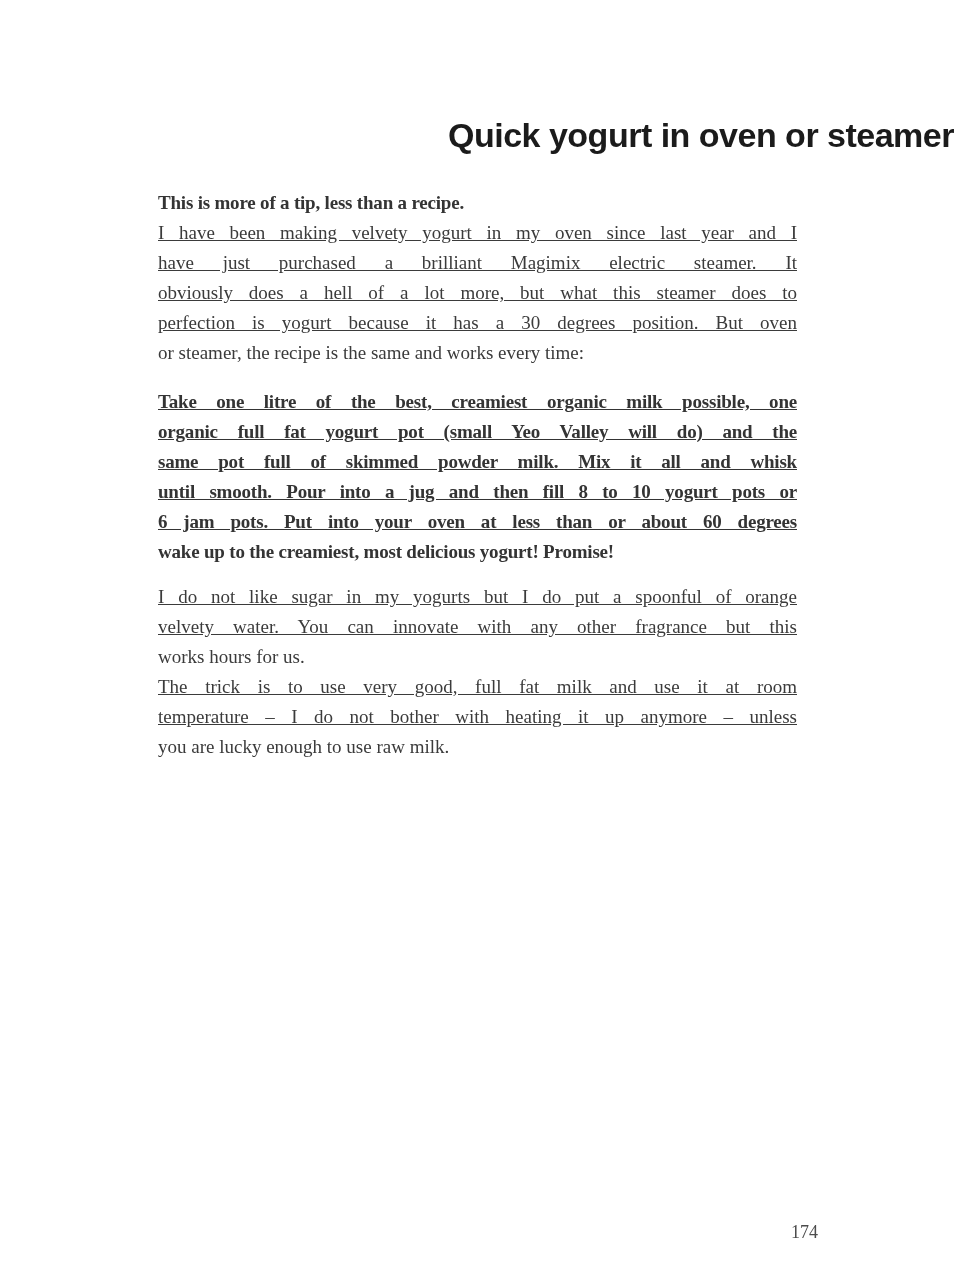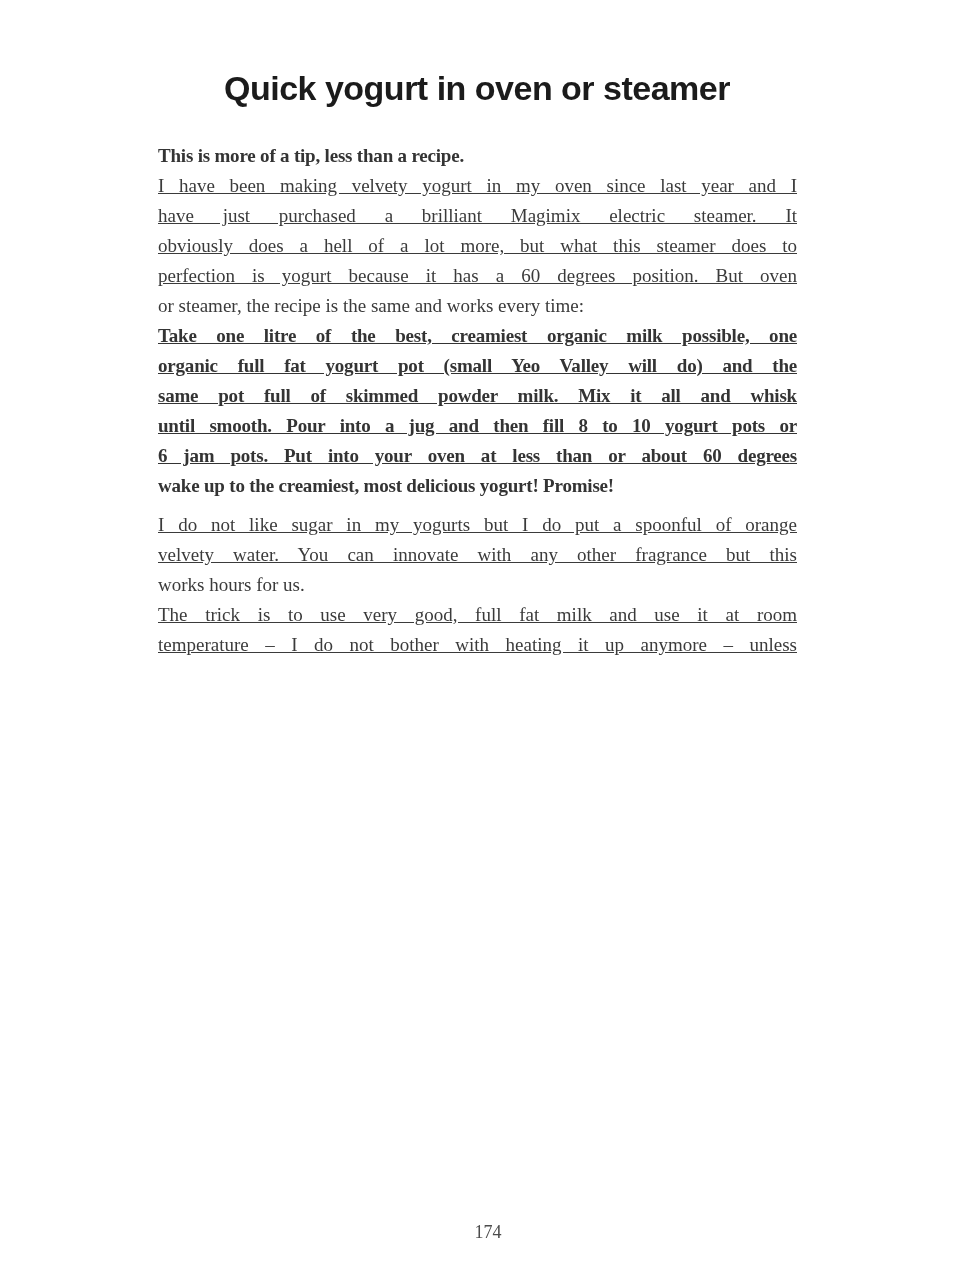--- a/index.html
+++ b/index.html
@@ -10,38 +10,38 @@
   .page {
     position: relative;
     width: 954px;
     height: 1276px;
     background: #ffffff;
     overflow: hidden;
     font-family: "Liberation Serif", serif;
   }
   .title {
     margin: 0;
-    padding-top: 67px;
-    text-align: center;
+    padding-top: 114px;
+    text-align: right;
     font-family: "Liberation Sans", sans-serif;
     font-weight: 700;
     font-size: 34px;
     line-height: 42px;
     letter-spacing: -0.5px;
     color: #1b1b1b;
   }
   .content {
     width: 639px;
     margin: 32px 0 0 158px;
     font-size: 19px;
     color: #3b3b3b;
   }
   .para { margin: 0; }
-  .para.gap { }
-  .para.gap2 { margin-top: 9px; }
+  .para.gap { margin-top: 19px; }
+  .para.gap2 { margin-top: 15px; }
   .para.bold {
     font-weight: 700;
     letter-spacing: -0.2px;
     color: #343434;
   }
   .line {
     line-height: 30px;
     white-space: normal;
   }
   .line.j {
@@ -51,56 +51,57 @@
   }
   .line.l {
     text-align: center;
     text-align-last: left;
   }
   .pagenum {
     position: absolute;
     top: 1221px;
     left: 158px;
     width: 660px;
-    text-align: center;
+    text-align: right;
     font-size: 18px;
     line-height: 22px;
     color: #4c4c4c;
   }
 </style>
 </head>
 <body>
 
 <div class="page">
   <h1 class="title">Quick yogurt in oven or steamer</h1>
 
   <div class="content">
       <div class="para bold">
         <div class="line l">This is more of a tip, less than a recipe.</div>
       </div>
       <div class="para">
         <div class="line j">I have been making velvety yogurt in my oven since last year and I</div>
         <div class="line j">have just purchased a brilliant Magimix electric steamer. It</div>
         <div class="line j">obviously does a hell of a lot more, but what this steamer does to</div>
-        <div class="line j">perfection is yogurt because it has a 60 degrees position. But oven</div>
+        <div class="line j">perfection is yogurt because it has a 30 degrees position. But oven</div>
         <div class="line l">or steamer, the recipe is the same and works every time:</div>
       </div>
       <div class="para bold gap">
         <div class="line j">Take one litre of the best, creamiest organic milk possible, one</div>
         <div class="line j">organic full fat yogurt pot (small Yeo Valley will do) and the</div>
         <div class="line j">same pot full of skimmed powder milk. Mix it all and whisk</div>
         <div class="line j">until smooth. Pour into a jug and then fill 8 to 10 yogurt pots or</div>
         <div class="line j">6 jam pots. Put into your oven at less than or about 60 degrees</div>
         <div class="line l">wake up to the creamiest, most delicious yogurt! Promise!</div>
       </div>
       <div class="para gap2">
         <div class="line j">I do not like sugar in my yogurts but I do put a spoonful of orange</div>
         <div class="line j">velvety water. You can innovate with any other fragrance but this</div>
         <div class="line l">works hours for us.</div>
       </div>
       <div class="para">
         <div class="line j">The trick is to use very good, full fat milk and use it at room</div>
         <div class="line j">temperature – I do not bother with heating it up anymore – unless</div>
+        <div class="line l">you are lucky enough to use raw milk.</div>
       </div>
     </div>
 
   <div class="pagenum">174</div>
 </div>
 
 </body></html>

